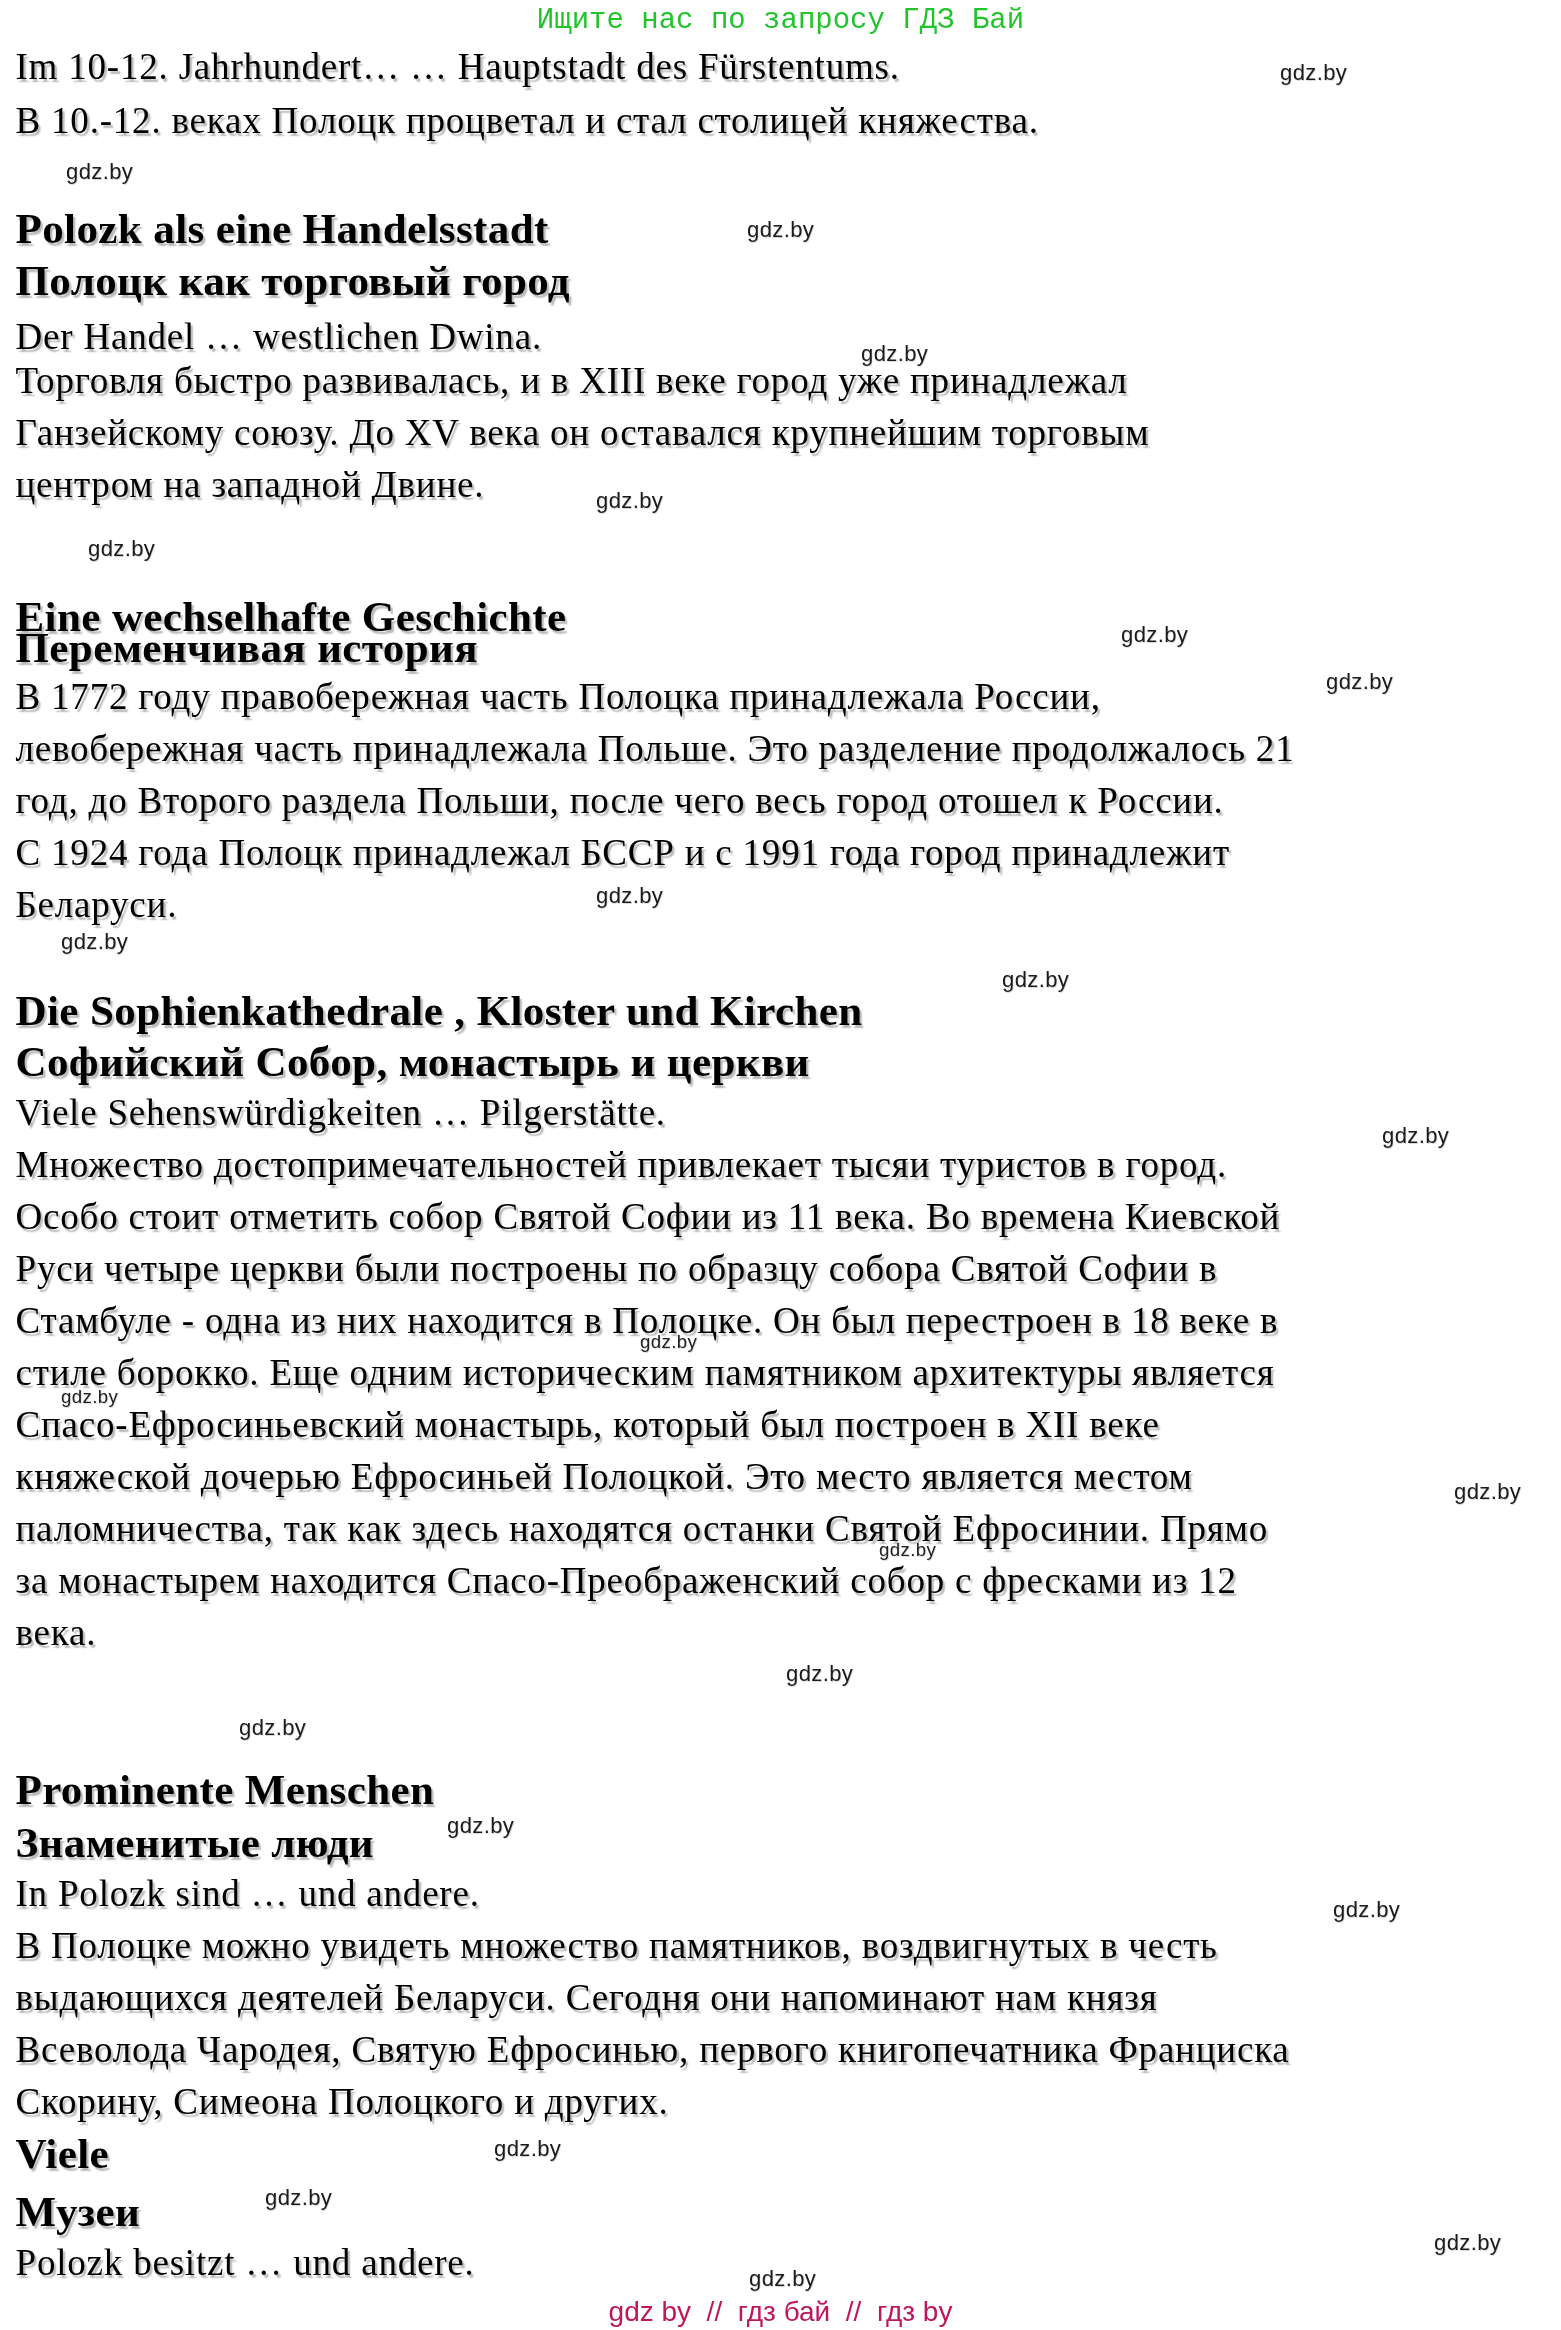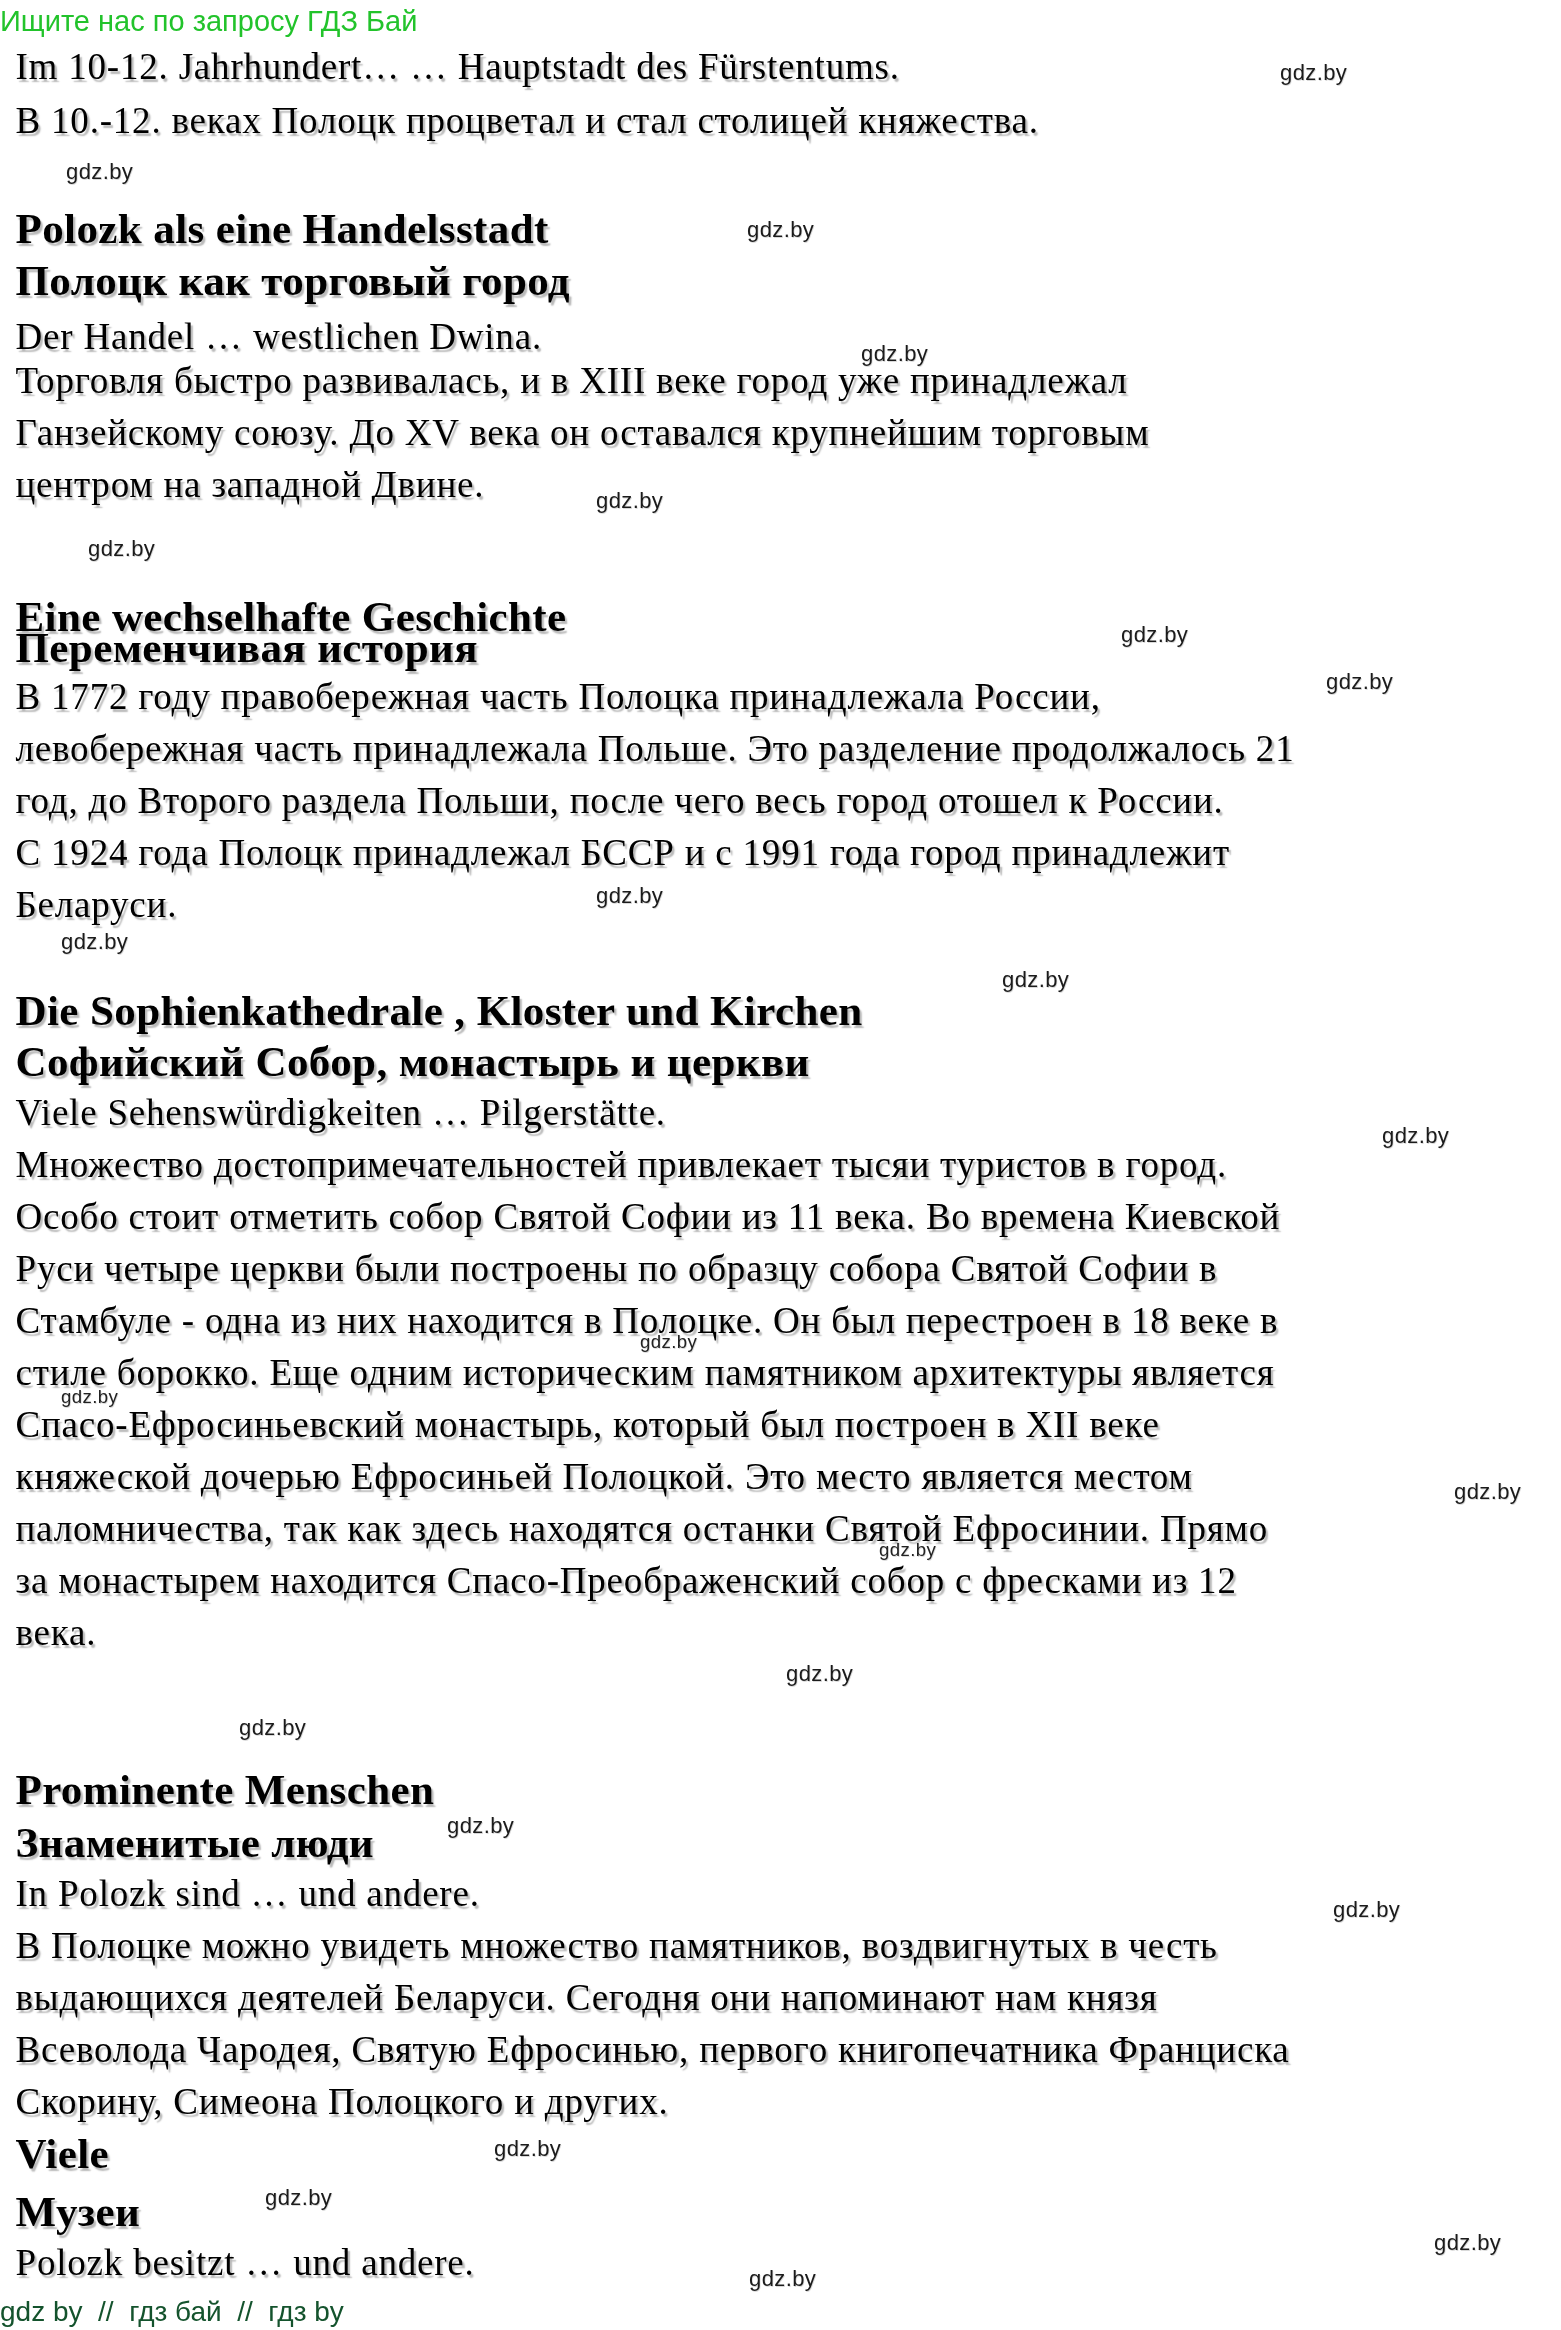--- a/index.html
+++ b/index.html
@@ -40,35 +40,35 @@
     line-height: 26px;
     color: #1b1b1b;
     letter-spacing: 0.4px;
     text-shadow: 0.8px 0.8px 0 rgba(0,0,0,0.15);
   }
   .wm.sm { font-size: 18.6px; color: #222222; }
   
   .promo {
     position: absolute;
     top: 3.1px; left: 0; width: 100%;
-    text-align: left;
-    font-family: Liberation Sans, sans-serif;
+    text-align: center;
+    font-family: Liberation Mono, monospace;
     font-size: 29px;
     line-height: 36px;
     color: #22c32b;
   }
   
   .footer {
     position: absolute;
     top: 2295px; left: 0; width: 100%;
-    text-align: left;
+    text-align: center;
     font-family: "Liberation Sans", sans-serif;
     font-size: 28px;
     line-height: 34px;
-    color: #14532d;
+    color: #be185d;
     white-space: pre;
   }
 </style>
 </head>
 <body>
 
 <div class="page">
 
   <div class="promo">Ищите нас по запросу ГДЗ Бай</div>
 

